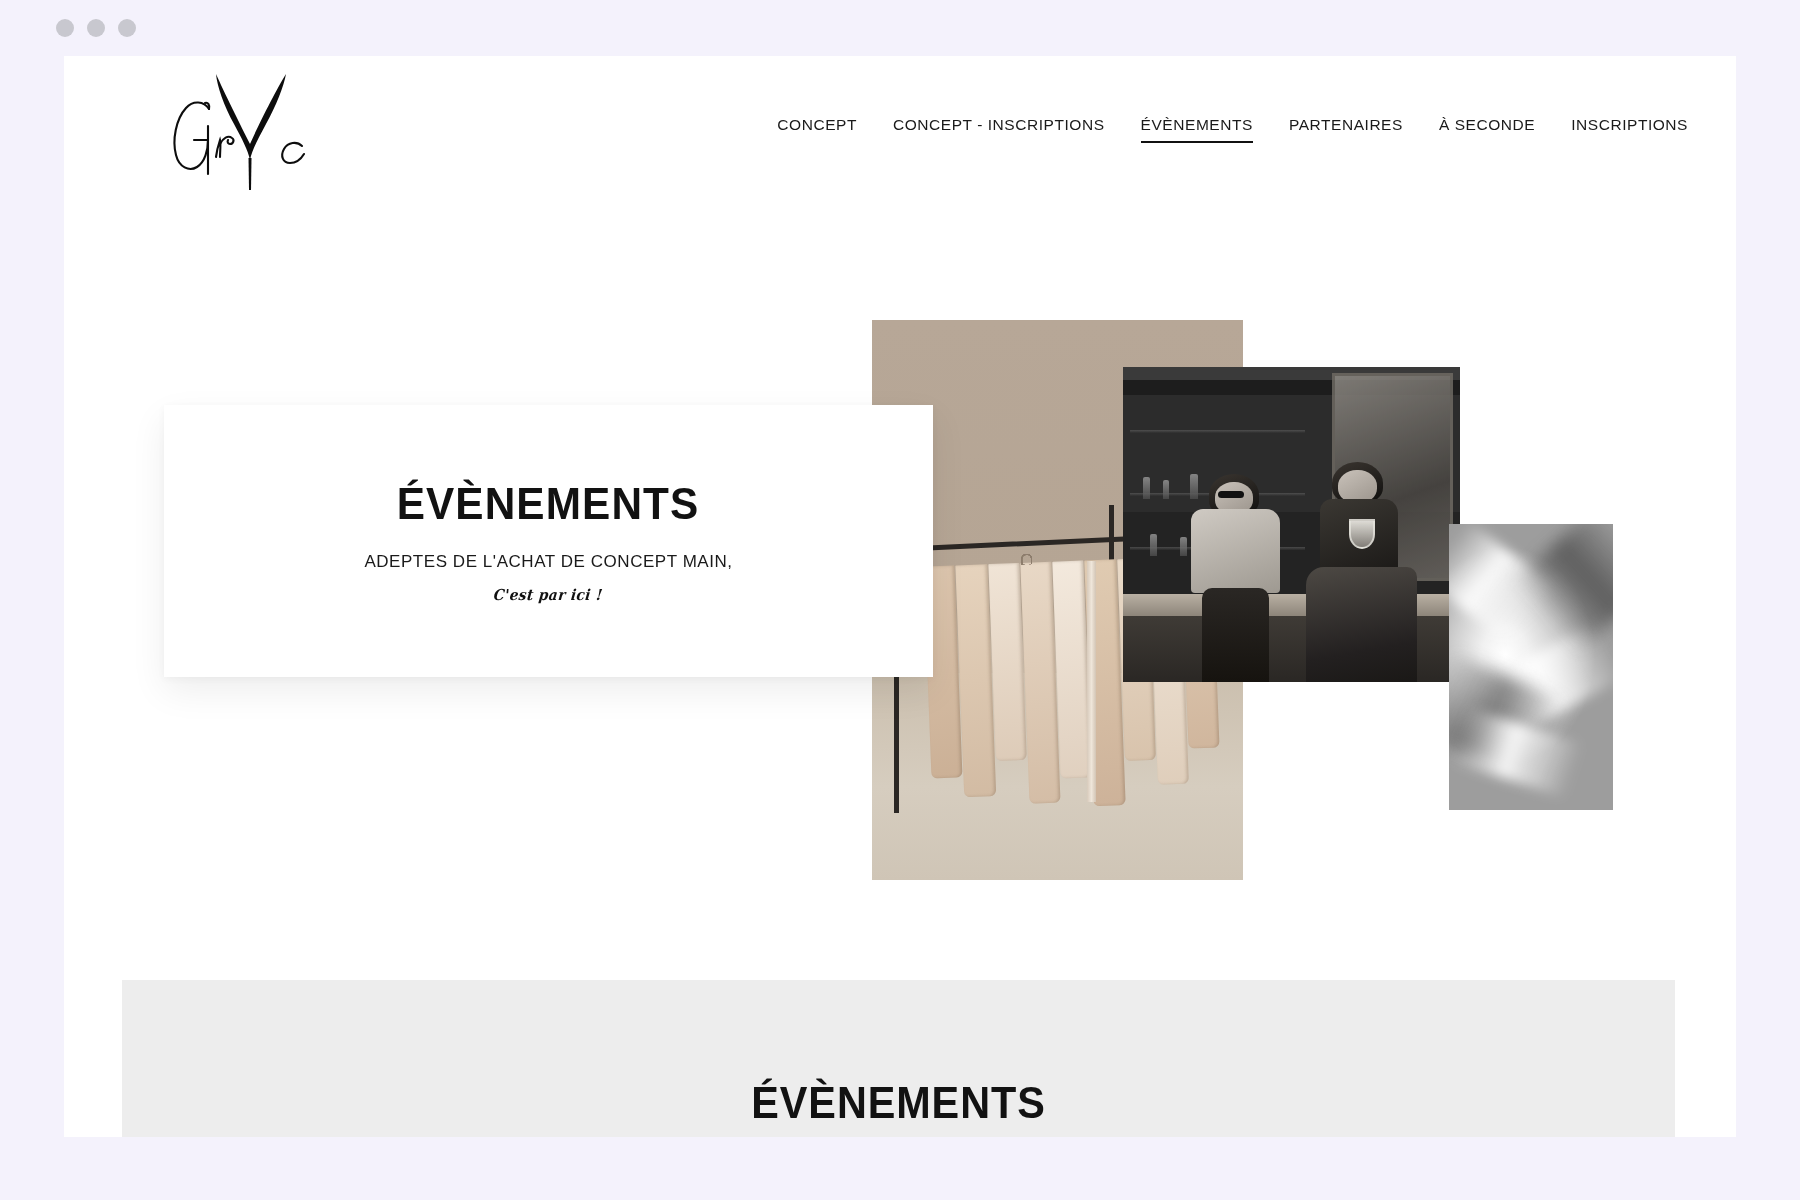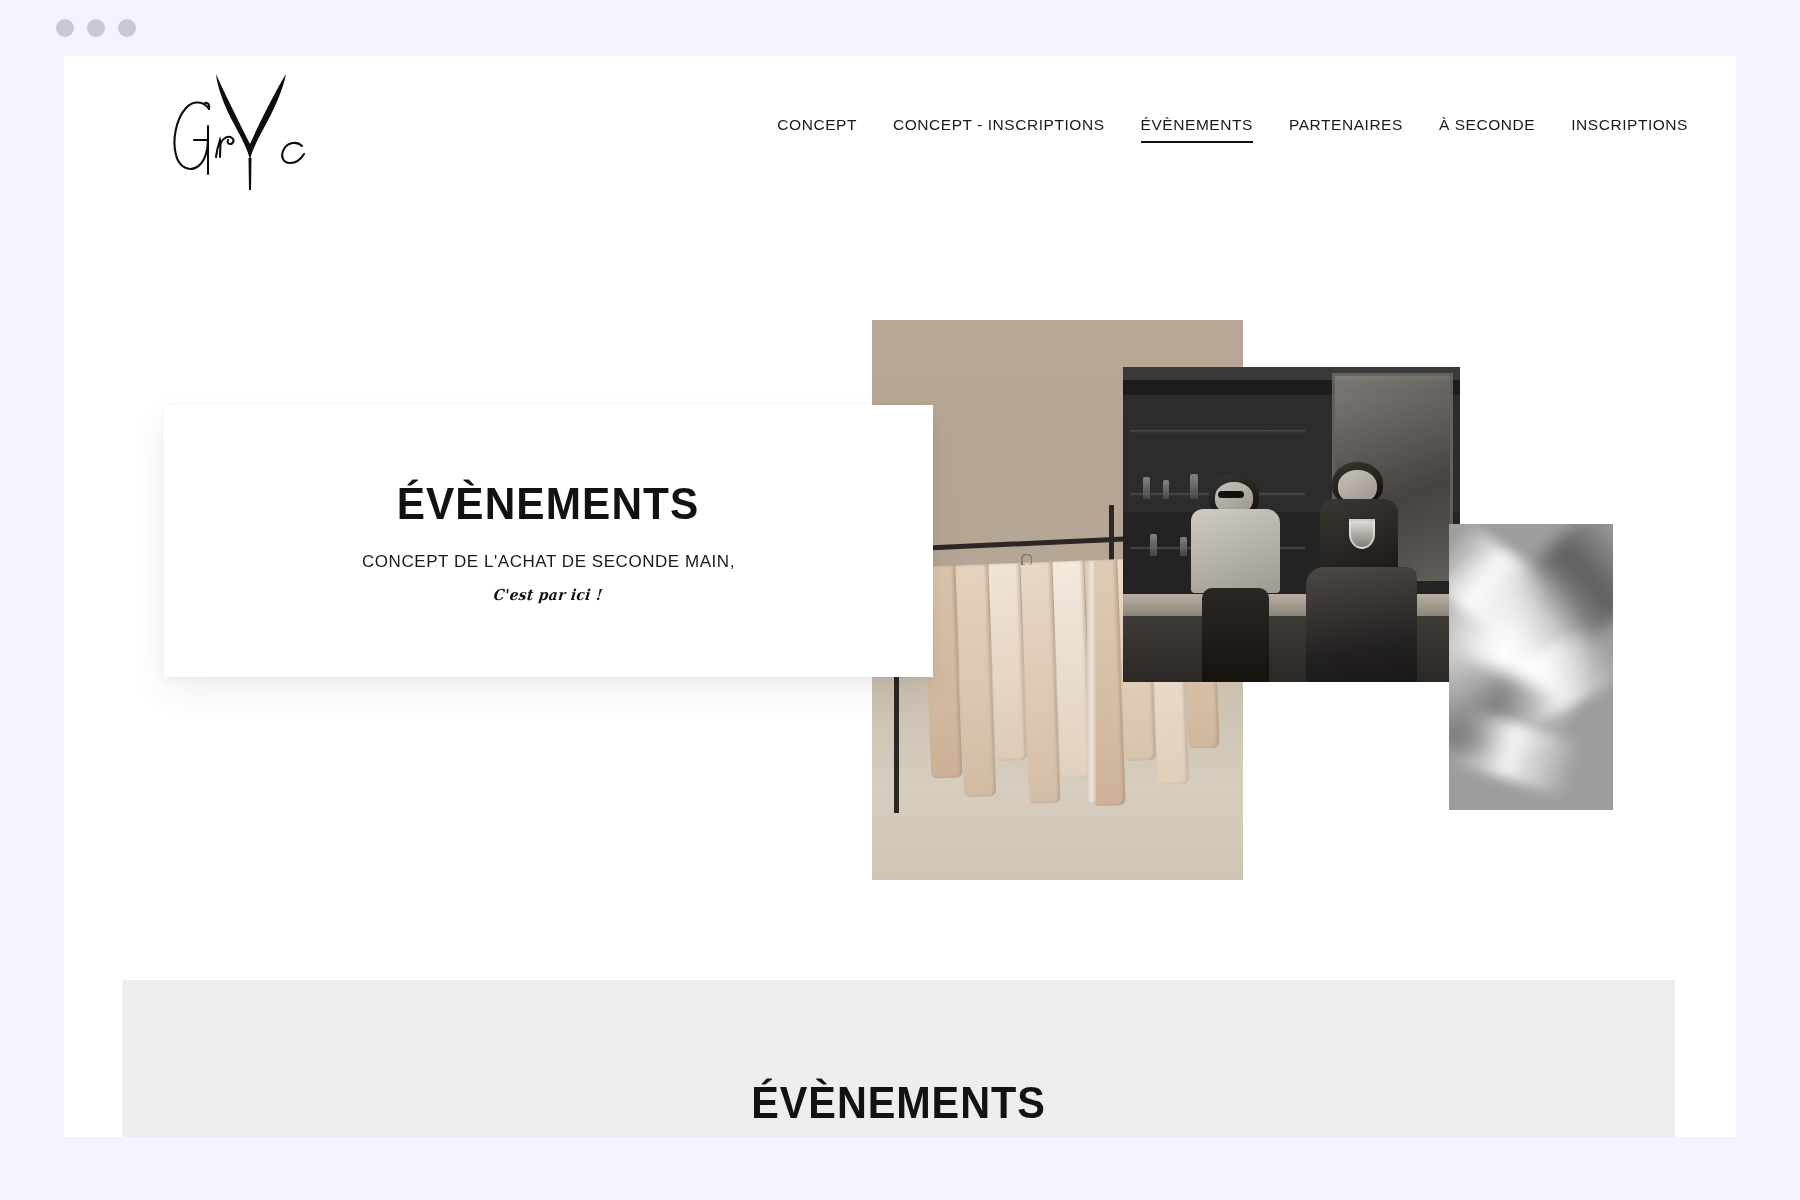--- a/index.html
+++ b/index.html
@@ -479,21 +479,21 @@
       <figure class="photo photo-fabric">
         <span class="fabric-fold" style="left:-10%;top:8%;width:70%;height:26%;transform:rotate(38deg)"></span>
         <span class="fabric-fold" style="left:18%;top:44%;width:86%;height:22%;transform:rotate(-28deg)"></span>
         <span class="fabric-dark" style="left:-14%;top:52%;width:80%;height:30%;transform:rotate(24deg)"></span>
         <span class="fabric-dark" style="left:50%;top:2%;width:70%;height:34%;transform:rotate(-42deg)"></span>
         <span class="fabric-fold" style="left:4%;top:70%;width:74%;height:20%;transform:rotate(18deg)"></span>
       </figure>
 
       <div class="hero-card">
         <h1 class="hero-title">ÉVÈNEMENTS</h1>
-        <p class="hero-sub">CONCEPT DE L'ACHAT DE SECONDE MAIN,</p>
+        <p class="hero-sub">ADEPTES DE L'ACHAT DE CONCEPT MAIN,</p>
         <p class="hero-script">C'est par ici !</p>
       </div>
     </section>
 
     <section class="band">
       <h2 class="band-title">ÉVÈNEMENTS</h2>
     </section>
 
   </div>
 </div>

